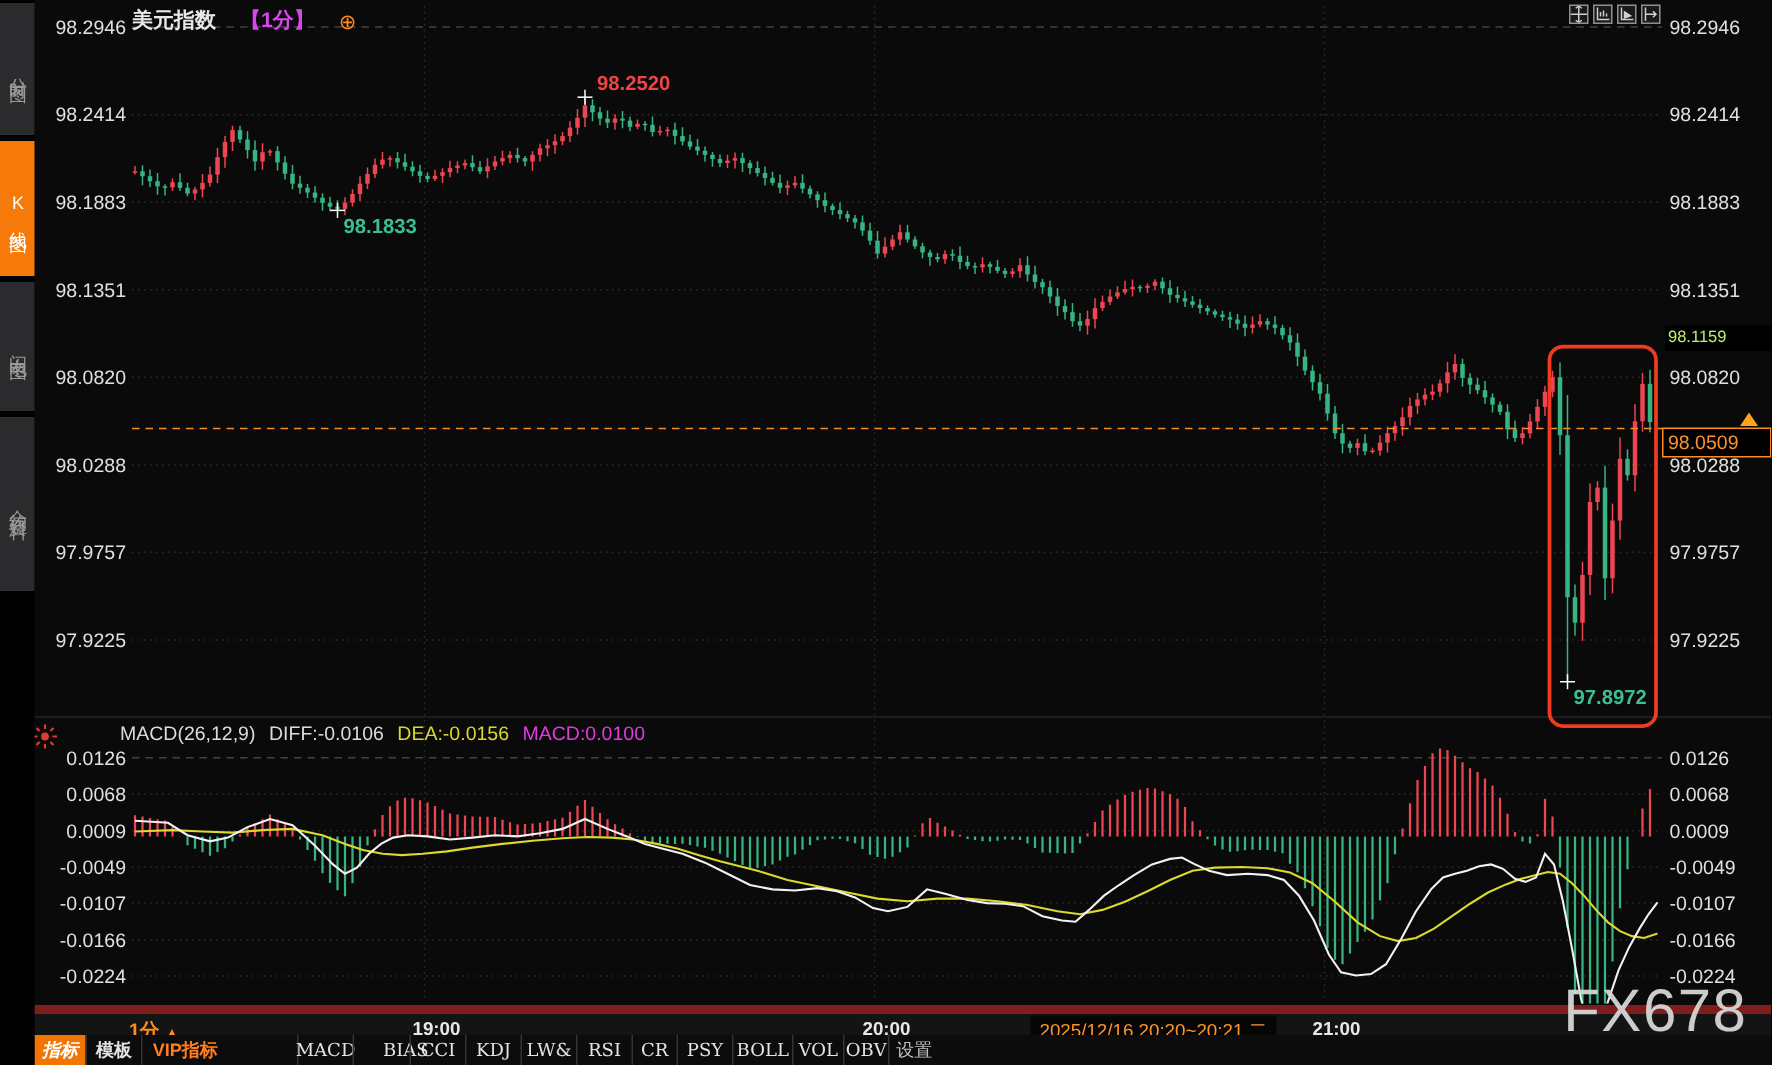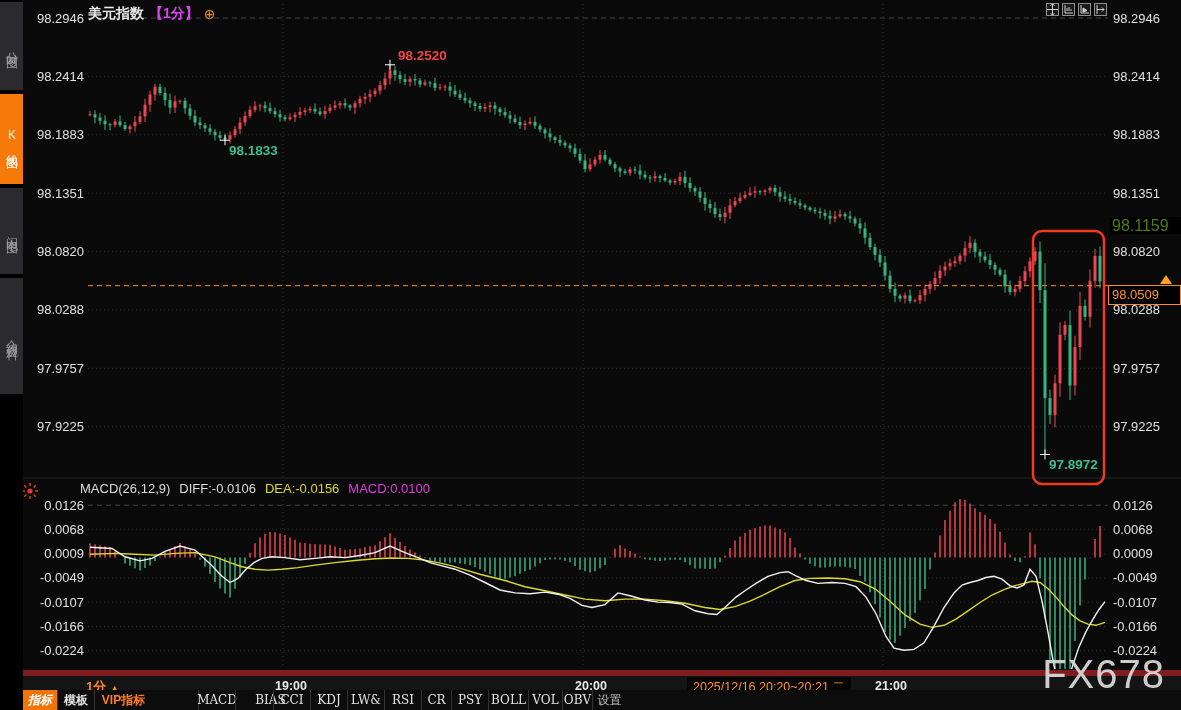--- a/index.html
+++ b/index.html
@@ -6,32 +6,32 @@
   *{box-sizing:border-box;}
   .app{position:relative;width:1181px;height:710px;background:#0a0a0a;overflow:hidden;
        font-family:"Liberation Sans","DejaVu Sans",sans-serif;}
   
   .sidebar{position:absolute;left:0;top:0;width:23px;height:710px;background:#000;z-index:30;}
   .side-item{position:absolute;left:0;width:23px;background:#2b2b2d;color:#9a9a9a;
              writing-mode:vertical-rl;text-orientation:upright;font-size:12px;letter-spacing:3px;
              display:flex;align-items:center;justify-content:center;cursor:pointer;}
   .side-item.sel{background:#f57a0a;color:#fff;}
   
-  .hdr{position:absolute;left:88px;top:5px;z-index:20;font-size:14px;display:flex;gap:5px;align-items:center;}
+  .hdr{position:absolute;left:88px;top:5px;z-index:20;font-size:14px;display:flex;gap:16px;align-items:center;}
   .hdr .t{color:#e8e8e8;font-weight:bold;}
   .hdr .iv{color:#d946ef;font-weight:bold;}
   .hdr .plus{color:#ff8a1e;font-size:14px;line-height:1;cursor:pointer;}
   .topicons{position:absolute;left:1046px;top:3px;z-index:20;display:flex;gap:3px;}
   .ticon{width:13px;height:13px;border:1px solid #8f8f8f;background:#1a1a1a;display:flex;
          align-items:center;justify-content:center;cursor:pointer;}
   .macdhdr{position:absolute;left:80px;top:481px;z-index:20;font-size:13px;display:flex;gap:9px;white-space:nowrap;}
   .macdhdr .w{color:#dcdcdc;} .macdhdr .y{color:#d9d92e;} .macdhdr .m{color:#e23ae2;}
   .flashicon{position:absolute;left:21px;top:482px;z-index:20;}
   .rlabel-upper{position:absolute;left:1110px;top:217px;width:71px;height:17px;background:#000;
-                color:#4d7c0f;font-size:16px;z-index:21;line-height:17px;padding-left:2px;}
+                color:#bef264;font-size:11px;z-index:21;line-height:17px;padding-left:2px;}
   .rlabel-last{position:absolute;left:1108px;top:285px;width:73px;height:20px;background:#000;
                border:1px solid #ff8c1e;color:#ff9328;font-size:13px;z-index:21;line-height:18px;padding-left:3px;}
   .rtri{position:absolute;left:1160px;top:275px;width:0;height:0;z-index:21;
         border-left:6px solid transparent;border-right:6px solid transparent;border-bottom:9px solid #ffa21e;}
   .watermark{position:absolute;right:16px;bottom:13px;z-index:40;color:#d6d6d6;opacity:.95;
              font-size:40px;font-weight:500;letter-spacing:1px;}
   
   .timestrip{position:absolute;left:23px;top:670px;width:1158px;height:20px;background:#141414;
              border-top:6px solid #7f1d1d;z-index:25;}
   .period{position:absolute;left:63px;top:2px;color:#ff8a1e;font-size:13px;font-weight:bold;cursor:pointer;}

